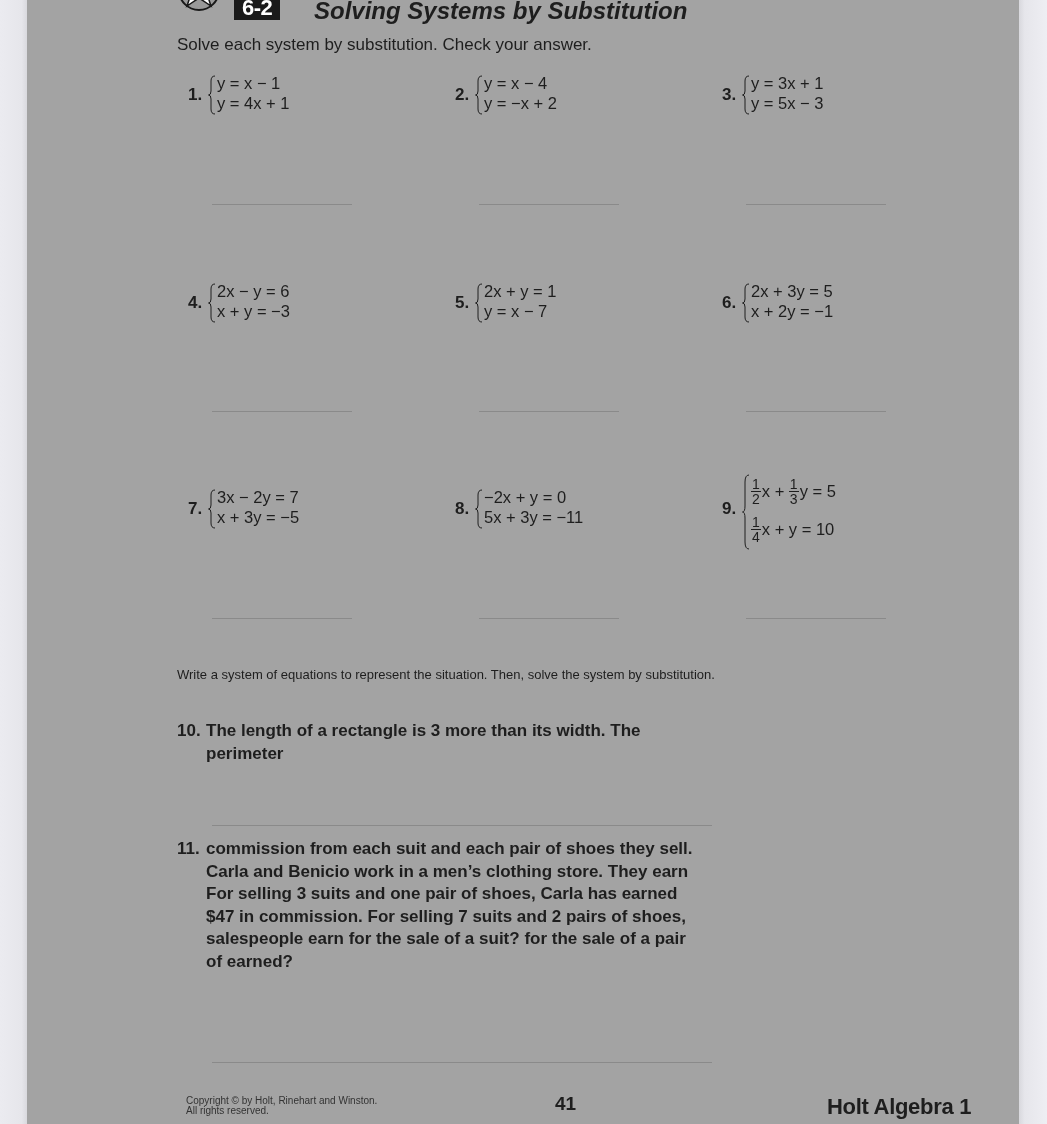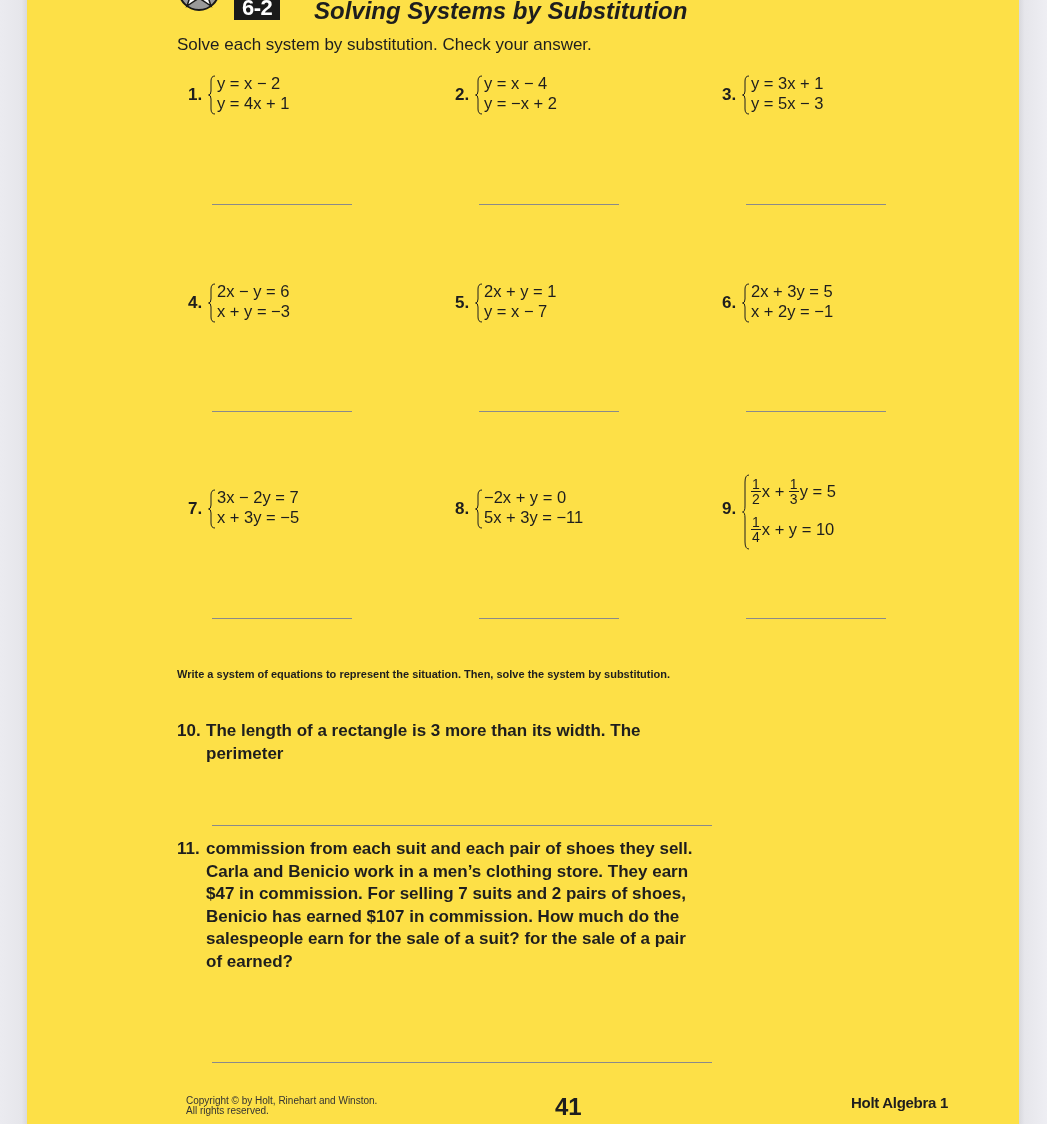--- a/index.html
+++ b/index.html
@@ -12,21 +12,21 @@
   .bg-left {
     position: absolute; left: 0; top: 0; width: 27px; height: 1124px;
     background: linear-gradient(to right, #ebebf0 0%, #e6e6eb 80%, #d9d9de 100%);
   }
   .bg-right {
     position: absolute; right: 0; top: 0; width: 28px; height: 1124px;
     background: linear-gradient(to right, #d8d8dd 0%, #e6e6eb 20%, #eeeef3 100%);
   }
   .page {
     position: absolute; left: 27px; top: 0; width: 992px; height: 1124px;
-    background: #fde047;
+    background: #a3a3a3;
   }
   .abs { position: absolute; }
 
   
   .logo { left: 150px; top: -20px; width: 44px; height: 38px; }
   .lesson-badge {
     left: 207px; top: -4px; height: 24px; padding: 0 8px;
     background: #1a1a1a; color: #fff; font-weight: bold; font-size: 22px;
     line-height: 24px; letter-spacing: -0.5px;
   }
@@ -59,37 +59,37 @@
   .frac-row { height: 38px; display: flex; align-items: center; }
   .frac {
     display: inline-flex; flex-direction: column; align-items: center;
     font-size: 14px; line-height: 14px; vertical-align: middle; margin-right: 1px;
   }
   .frac .num { border-bottom: 1px solid #1e1e1e; padding: 0 1px; }
   .frac .den { padding: 0 1px; }
 
   
   .section2 {
-    left: 150px; top: 663px; width: 600px; font-size: 11px; font-weight: bold; line-height: 23px;
+    left: 150px; top: 663px; width: 600px; font-size: 13px; font-weight: normal; line-height: 23px;
   }
   .wp {
     position: absolute; left: 150px; font-size: 17px; line-height: 22.5px; width: 540px;
   }
   .wp .wnum { position: absolute; left: 0; top: 0; font-weight: bold; }
   .wp .wtext { display: block; margin-left: 29px; font-weight: bold; }
 
   
   .copyright {
     left: 151px; top: 1096px; font-size: 10px; line-height: 10px; color: #333; margin-left: 8px;
   }
   .page-num {
-    left: 528px; top: 1093px; font-size: 24px; font-weight: bold;
+    left: 528px; top: 1093px; font-size: 19px; font-weight: bold;
   }
   .book-name {
-    left: 824px; top: 1094px; font-size: 15px; font-weight: bold; letter-spacing: -0.3px;
+    left: 800px; top: 1094px; font-size: 22px; font-weight: bold; letter-spacing: -0.3px;
   }
 </style>
 </head>
 <body>
 
 <div class="bg-left"></div>
 <div class="bg-right"></div>
 
 <div class="page">
 
@@ -100,21 +100,21 @@
   <div class="abs lesson-badge">6-2</div>
   <div class="abs title">Solving Systems by Substitution</div>
   <div class="abs instructions">Solve each system by substitution. Check your answer.</div>
 
   <div class="problem" style="left:161px; top:73px; width:200px;">
     <span class="pnum">1.</span>
     <svg class="brace" viewBox="0 0 8 40">
         <path d="M7 1 Q3 1 3 6 L3 16 Q3 20 0.5 20 Q3 20 3 24 L3 34 Q3 39 7 39" fill="none" stroke="#1e1e1e" stroke-width="1"></path>
       </svg>
     <div class="eqs">
-      <span class="eq">y = x − 2</span>
+      <span class="eq">y = x − 1</span>
       <span class="eq">y = 4x + 1</span>
     </div>
   </div>
   <div class="problem" style="left:428px; top:73px; width:200px;">
     <span class="pnum">2.</span>
     <svg class="brace" viewBox="0 0 8 40">
         <path d="M7 1 Q3 1 3 6 L3 16 Q3 20 0.5 20 Q3 20 3 24 L3 34 Q3 39 7 39" fill="none" stroke="#1e1e1e" stroke-width="1"></path>
       </svg>
     <div class="eqs">
       <span class="eq">y = x − 4</span>
@@ -228,22 +228,22 @@
   <div class="wp" style="top:720px;">
     <span class="wnum">10.</span>
     <span class="wtext">The length of a rectangle is 3 more than its width. The perimeter</span>
   </div>
   <div class="answer-line" style="left:185px; top:825px; width:500px;"></div>
 
   <div class="wp" style="top:838px;">
     <span class="wnum">11.</span>
     <span class="wtext">commission from each suit and each pair of shoes they sell.</span>
     <span class="wtext">Carla and Benicio work in a men’s clothing store. They earn</span>
+    <span class="wtext">For selling 3 suits and one pair of shoes, Carla has earned</span>
     <span class="wtext">$47 in commission. For selling 7 suits and 2 pairs of shoes,</span>
-    <span class="wtext">Benicio has earned $107 in commission. How much do the</span>
     <span class="wtext">salespeople earn for the sale of a suit? for the sale of a pair</span>
     <span class="wtext">of earned?</span>
   </div>
   <div class="answer-line" style="left:185px; top:1062px; width:500px;"></div>
 
   <div class="abs copyright">
     <div>Copyright © by Holt, Rinehart and Winston.</div>
     <div>All rights reserved.</div>
   </div>
   <div class="abs page-num">41</div>

